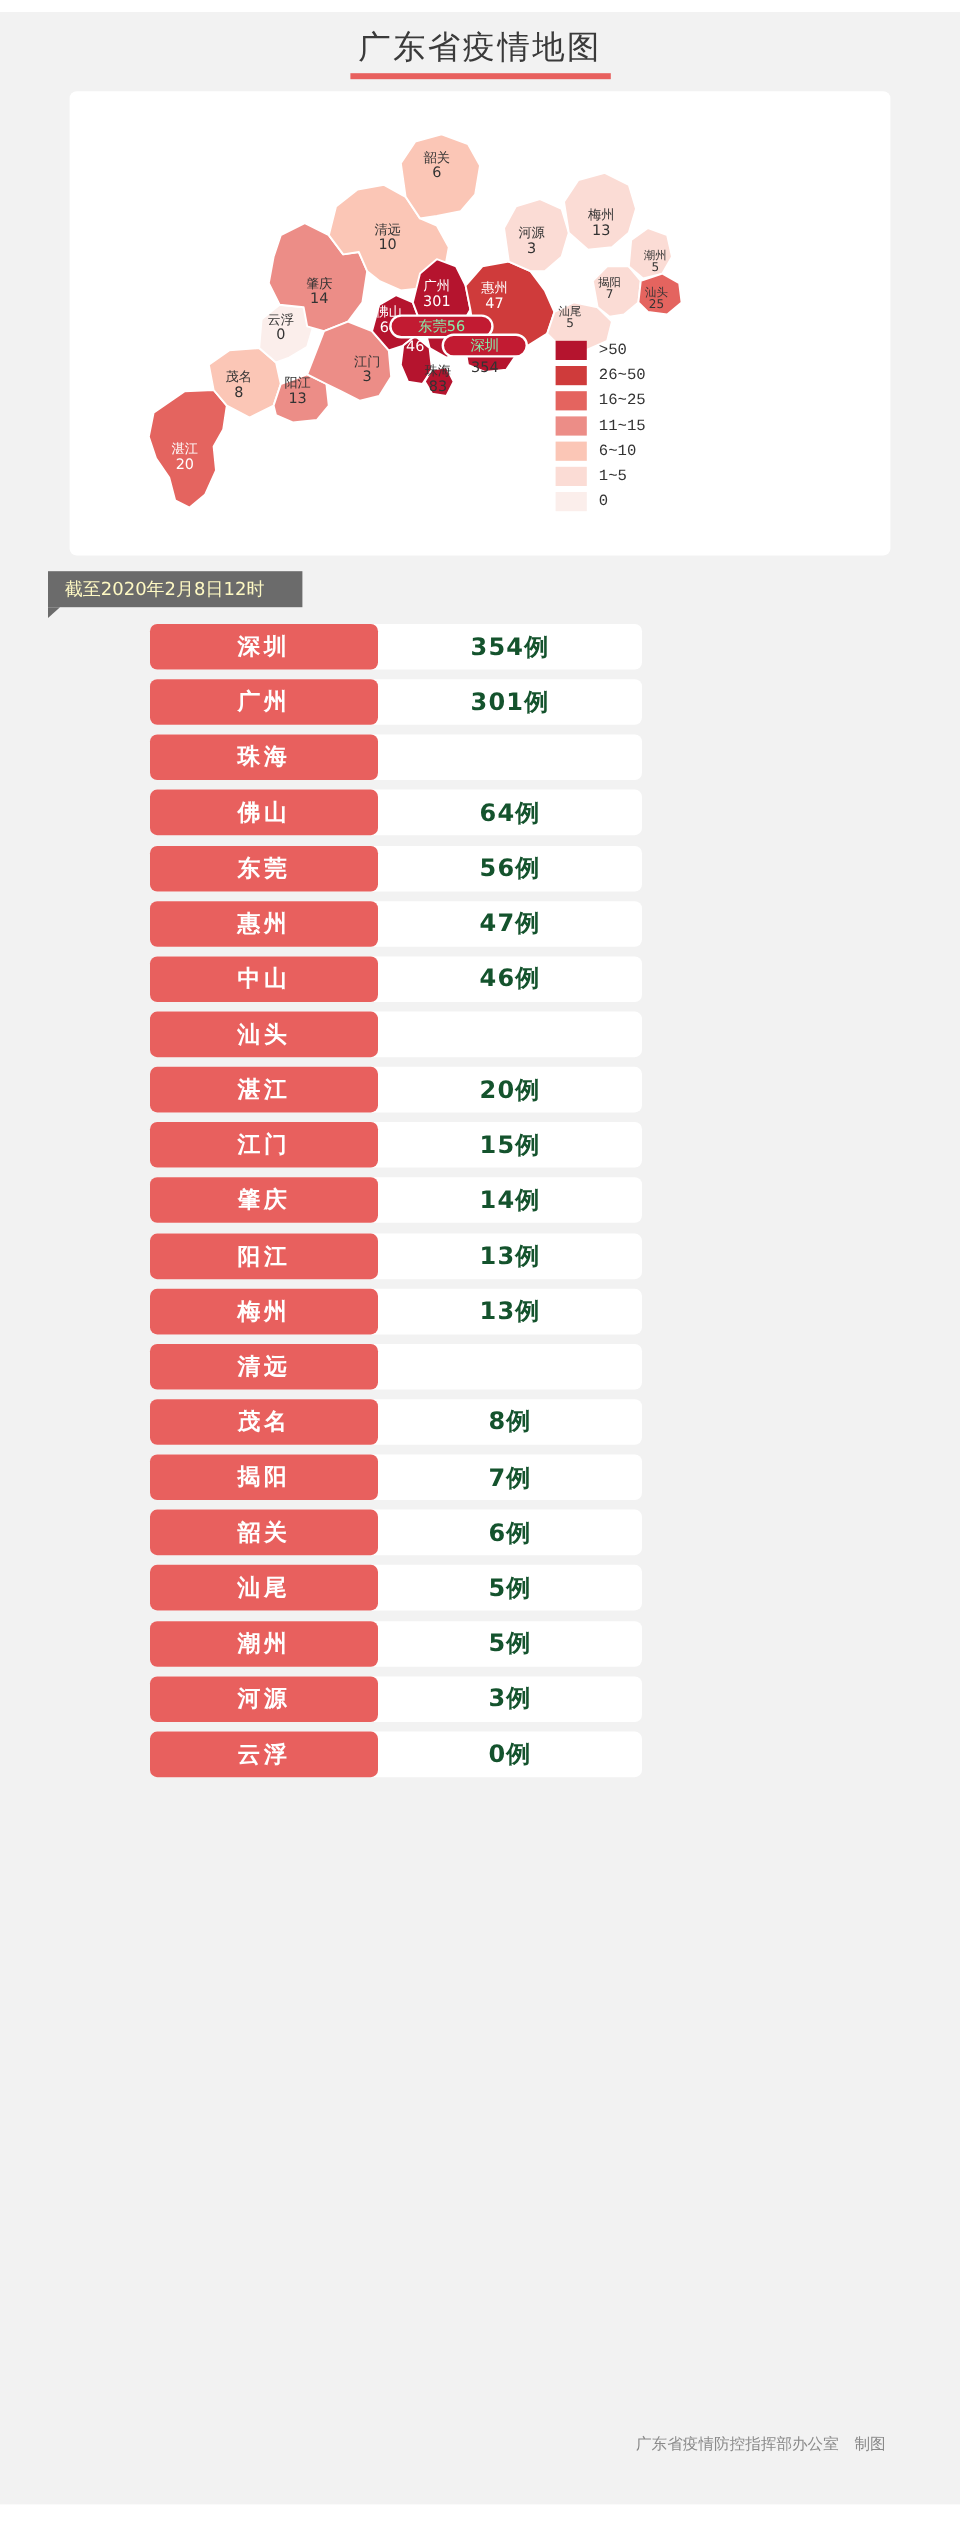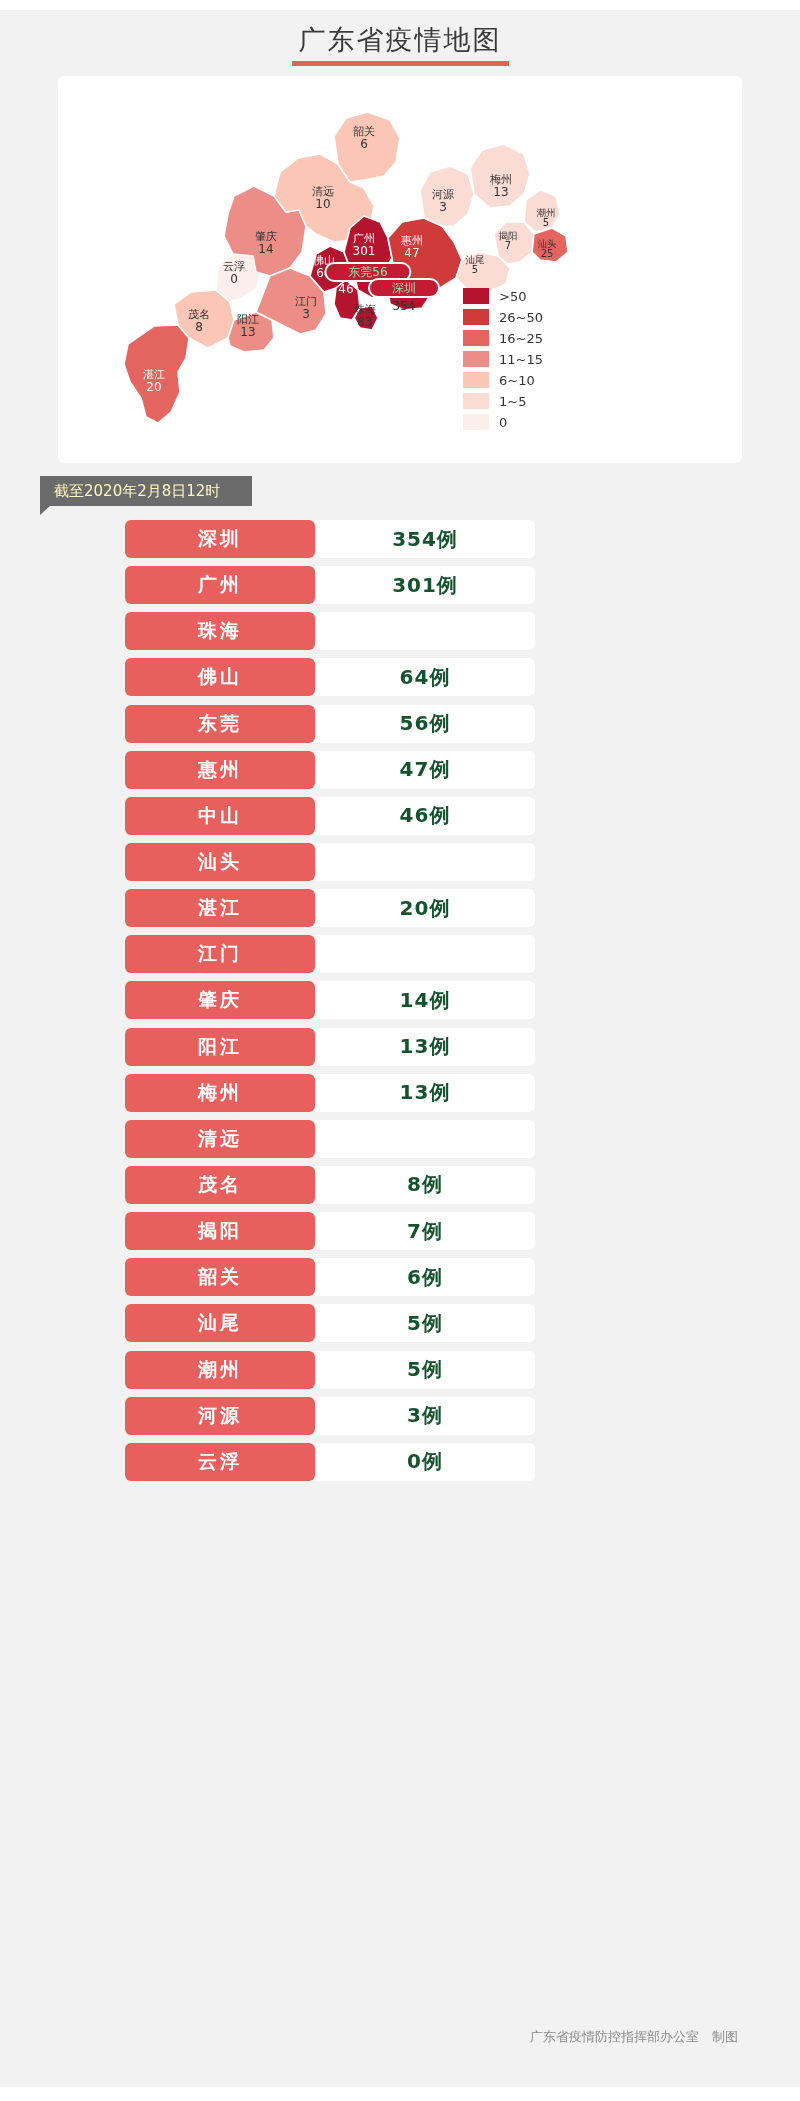--- a/index.html
+++ b/index.html
@@ -73,21 +73,21 @@
     background:#c21b32; border:2px solid #ffffff; border-radius: 10px;
     padding: 1px 22px; line-height: 14px;
   }
   .pill-below {
     position:absolute; transform: translate(-50%,-50%);
     white-space:nowrap; font-size: 12px; color:#333;
   }
 
   
   .legend { position:absolute; left: 405px; top: 208px; }
-  .lg-row { display:flex; align-items:flex-end; height: 20px; margin-bottom: 1px; }
+  .lg-row { display:flex; align-items:flex-start; height: 20px; margin-bottom: 1px; font-family: Liberation Mono, monospace; }
   .lg-sw { width: 26px; height: 16px; }
   .lg-tx { margin-left: 10px; font-size: 13px; color:#333; letter-spacing:0px; }
 
   
   .banner-wrap { position:absolute; left: 0px; top: 466px; }
   .banner {
     position: relative;
     display: inline-block;
     background: #6b6b6b; color:#fef9c3;
     font-size: 15px; line-height: 30px;
@@ -365,20 +365,21 @@
           <div class="city">汕头</div>
         </div>
       <div class="row">
           <div class="val-bg"></div>
           <div class="city">湛江</div>
           <div class="val">20例</div>
         </div>
       <div class="row">
           <div class="val-bg"></div>
           <div class="city">江门</div>
+          <div class="val">15例</div>
         </div>
       <div class="row">
           <div class="val-bg"></div>
           <div class="city">肇庆</div>
           <div class="val">14例</div>
         </div>
       <div class="row">
           <div class="val-bg"></div>
           <div class="city">阳江</div>
           <div class="val">13例</div>

